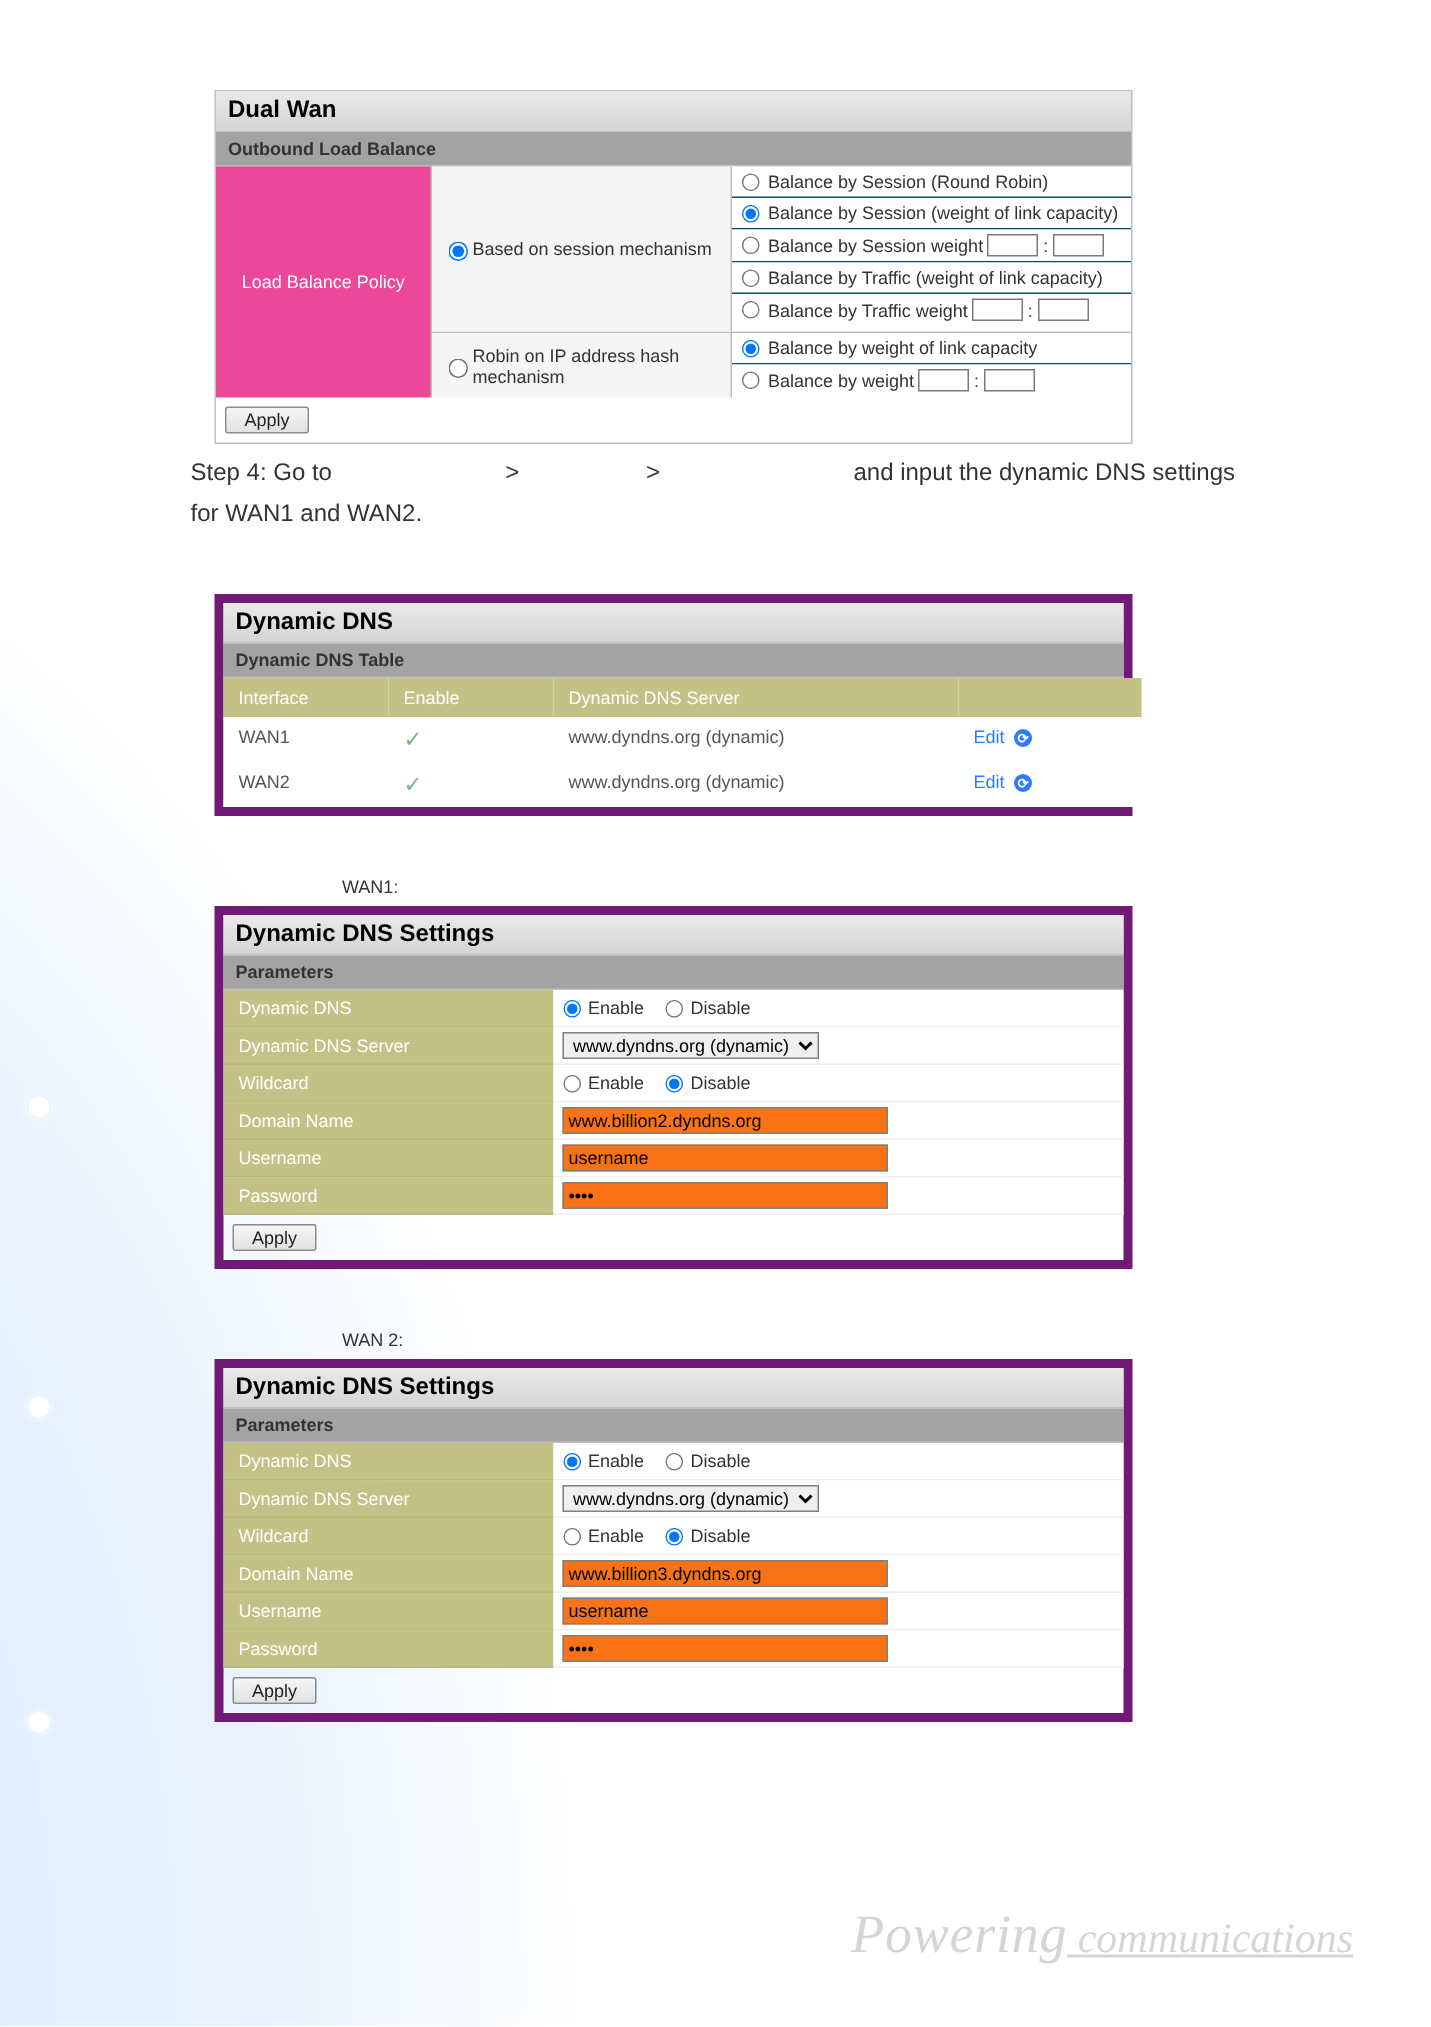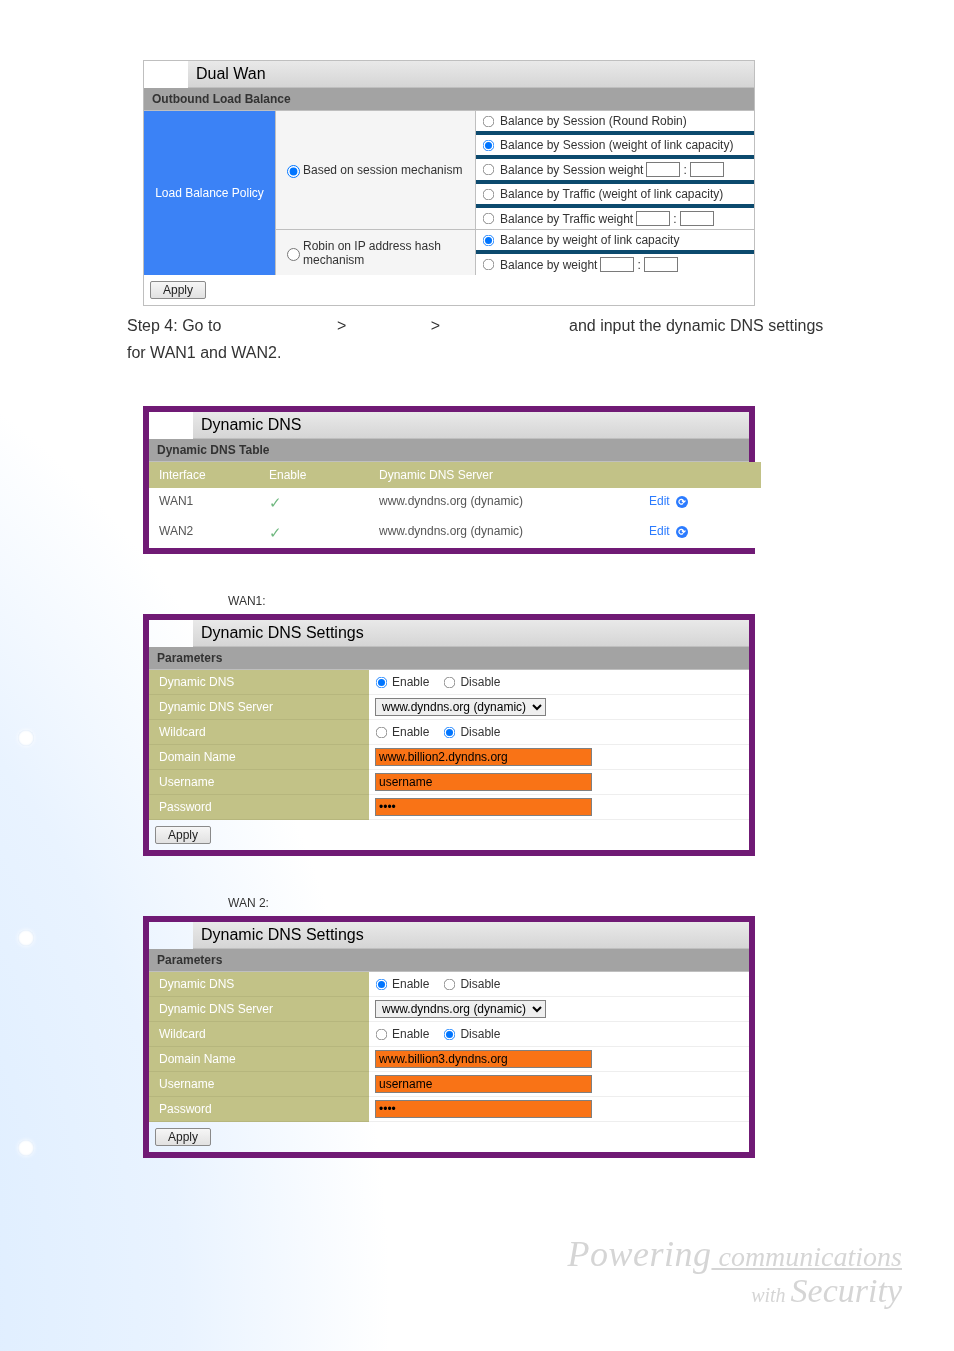--- a/index.html
+++ b/index.html
@@ -50,57 +50,56 @@
     -webkit-text-stroke: 1px #dbe8f7;
   }
   .panel {
     margin-left: 85px;
     width: 612px;
     border: 1px solid #bfbfbf;
   }
   .panel-title {
     background: linear-gradient(#e9e9e9,#d5d5d5);
     border-bottom: 1px solid #bfbfbf;
-    font-weight: normal;
+    font-weight: bold;
     font-size: 16px;
     padding: 4px 8px;
     color: #000;
-    margin-left: 44px;
   }
   .panel-sub {
     background: #a3a3a3;
     font-weight: bold;
     font-size: 12px;
     padding: 4px 8px;
     color: #333;
     border-bottom: 1px solid #bfbfbf;
   }
   .lb-row { display: flex; }
   .lb-left {
-    width: 132px;
-    background: #3b82f6;
+    width: 144px;
+    background: #ec4899;
     color: #fff;
     display: flex; align-items: center; justify-content: center;
     font-size: 12px;
     border-right: 1px solid #bfbfbf;
   }
   .lb-mid {
     width: 200px;
     background: #f5f5f5;
     display: flex; align-items: center;
     font-size: 12px;
     padding: 0 6px;
     border-right: 1px solid #bfbfbf;
     color: #333;
   }
   .lb-right { flex: 1; }
   .lb-right .opt {
     font-size: 12px;
     padding: 3px 6px;
-    border-bottom: 4px solid #0c4a6e;
+    border-bottom: 1px solid #0c4a6e;
     color: #333;
     background: #fff;
     display: flex; align-items: center;
   }
   .lb-right .opt:last-child { border-bottom: none; }
   .lb-sep { border-top: 1px solid #bfbfbf; }
   .opt input[type=radio]{ margin: 0 5px 0 0; transform: scale(.9); }
   .opt .weightbox {
     width: 34px; height: 15px;
     border: 1px solid #7a7a7a;
@@ -437,16 +436,13 @@
     <div class="apply-row">
       <button class="btn">Apply</button>
     </div>
   </div>
 </div>
 
 <div class="footer">
   <div class="l1">
     <span class="big">Powering</span><span class="sml"> communications</span>
   </div>
-  <div class="l2">
-    <span class="sml">with </span><span class="big">Security</span>
-  </div>
 </div>
 
 </body></html>

